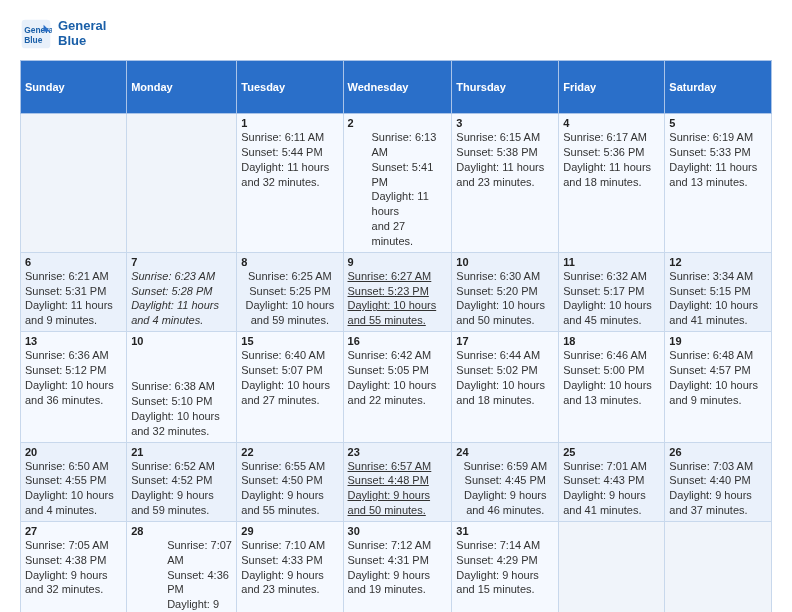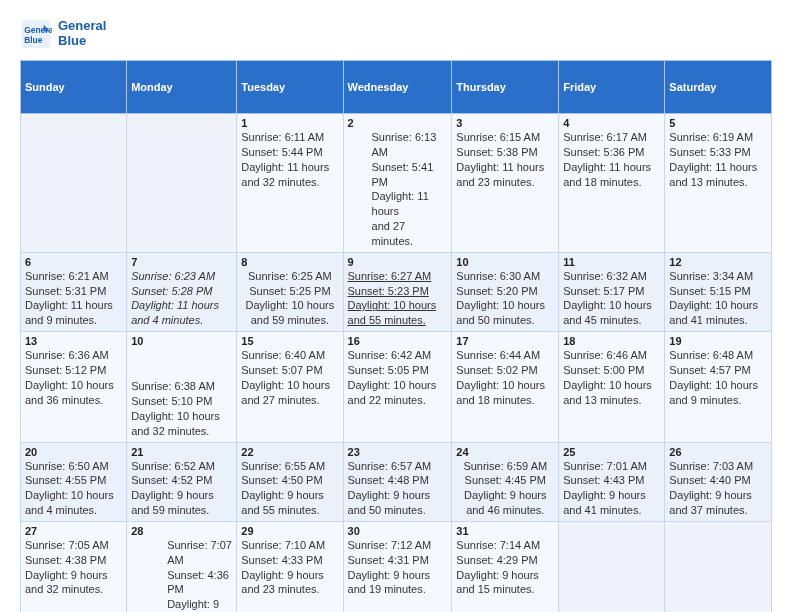--- a/index.html
+++ b/index.html
@@ -278,21 +278,21 @@
           </td>
           <td>
             <span class="day-num">22</span>
             <div class="day-info" style="white-space: pre-line;">Sunrise: 6:55 AM
 Sunset: 4:50 PM
 Daylight: 9 hours
 and 55 minutes.</div>
           </td>
           <td>
             <span class="day-num">23</span>
-            <div class="day-info" style="white-space: pre-line;">Sunrise: 6:57 AM
+            <div class="day-info" style="white-space: pre-line; text-decoration: underline;">Sunrise: 6:57 AM
 Sunset: 4:48 PM
 Daylight: 9 hours
 and 50 minutes.</div>
           </td>
           <td>
             <span class="day-num">24</span>
             <div class="day-info" style="white-space: pre-line; text-align: center;">Sunrise: 6:59 AM
 Sunset: 4:45 PM
 Daylight: 9 hours
 and 46 minutes.</div>

